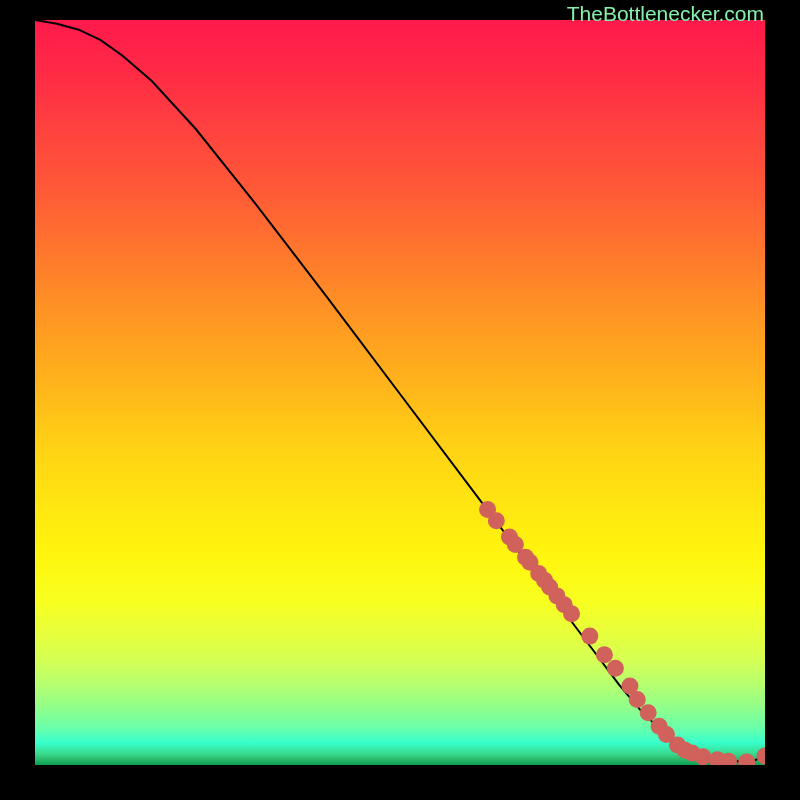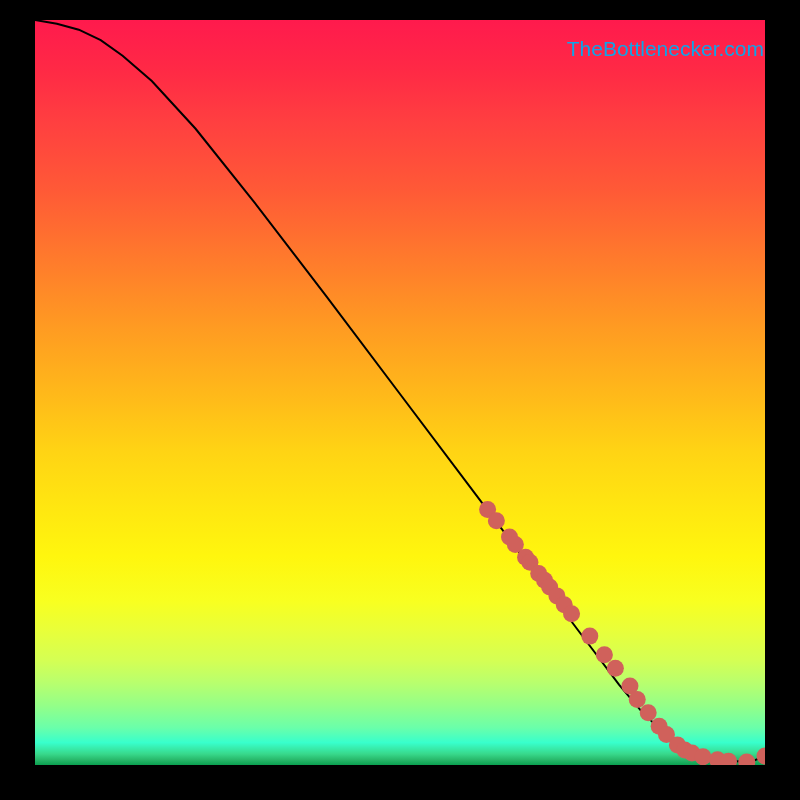--- a/index.html
+++ b/index.html
@@ -32,23 +32,22 @@
       #38ffcc 97%,
       #38d98c 98.5%,
       #28b86a 99.3%,
       #0aa050 100%);
   }
   svg.chart { position: absolute; inset: 0; width: 100%; height: 100%; }
   .watermark {
     position: absolute;
     top: 2px; right: 36px;
     font: 21px Arial, Helvetica, sans-serif;
-    color: #0ea5e9;
+    color: #86efac;
     letter-spacing: 0px;
-    margin-top: 35px;
   }
 </style>
 </head>
 <body>
 
 <div class="wrap">
   <div class="plot-area">
     <div class="gradient"></div>
     <svg class="chart" viewBox="0 0 730 745" preserveAspectRatio="none">
       <path id="curve-path" fill="none" stroke-width="2" d="M 0 0 L 21.9 3.7250000000000227 L 43.8 9.68500000000006 L 65.7 20.11500000000001 L 87.6 35.75999999999999 L 116.8 61.09000000000003 L 160.6 108.76999999999998 L 219 181.7800000000001 L 292 277.14 L 365 373.99 L 438 470.84000000000003 L 496.40000000000003 548.3199999999999 L 532.9 596.745 L 562.1 635.485 L 584 664.54 L 605.9 690.615 L 627.8 712.22 L 657 731.59 L 686.1999999999999 740.53 L 715.4 742.02 L 730 736.06" stroke="#000000"></path>

